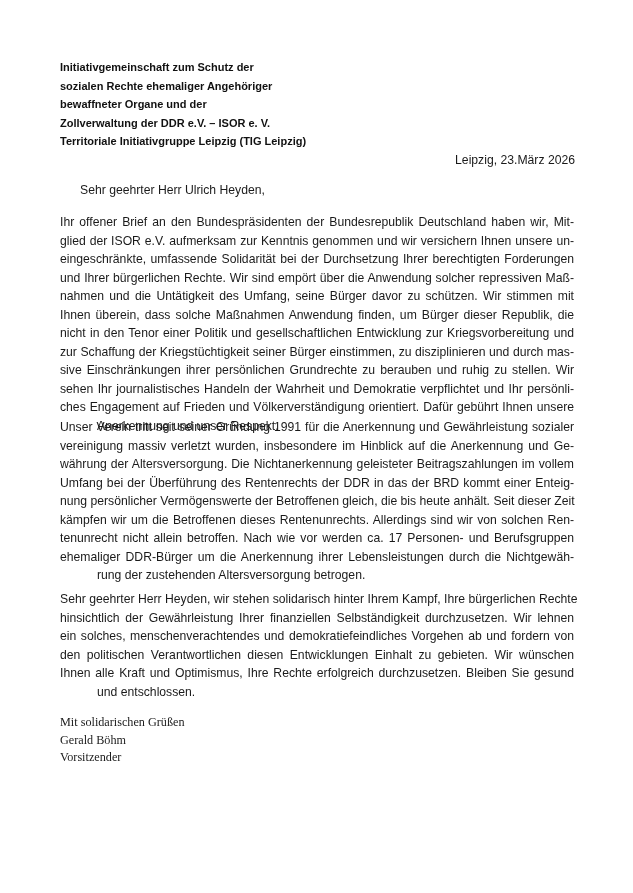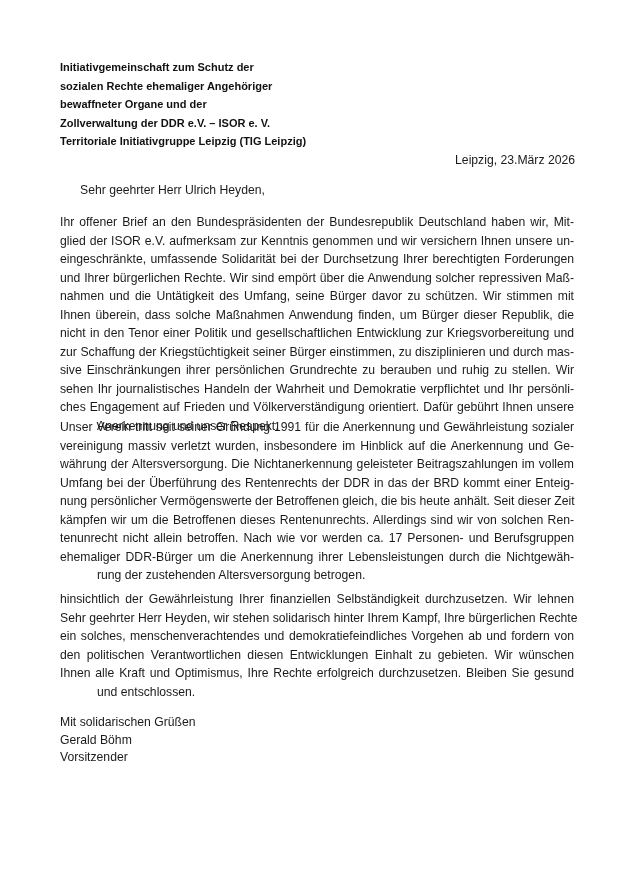--- a/index.html
+++ b/index.html
@@ -11,21 +11,21 @@
   .sender div { white-space: nowrap; }
   .date { position: absolute; right: 58px; top: 151px; font-size: 12.2px; line-height: 18px; white-space: nowrap; }
   .salutation { position: absolute; left: 60px; top: 181px; font-size: 12.2px; line-height: 18px; white-space: nowrap; margin-left: 20px; }
   .para { position: absolute; left: 60px; width: 514px; font-size: 12.2px; line-height: 18.5px; text-align: justify; }
   .para .ln { display: block; text-align: justify; text-align-last: justify; white-space: nowrap; height: 18.5px; overflow: visible; }
   .para .ln.last { text-align-last: left; margin-left: 37px; }
   #p1 { top: 213px; }
   #p2 { top: 418px; }
   #p3 { top: 590px; }
   .closing { position: absolute; left: 60px; top: 714px; font-size: 12.2px; line-height: 17.5px; }
-  .closing div { white-space: nowrap; }
+  .closing div { white-space: nowrap; font-family: Liberation Serif, serif; }
 </style>
 </head>
 <body>
 
 <div class="page">
 
   <div class="sender">
     <div>Initiativgemeinschaft zum Schutz der</div>
     <div>sozialen Rechte ehemaliger Angehöriger</div>
     <div>bewaffneter Organe und der</div>
@@ -58,22 +58,22 @@
     <span class="ln">währung der Altersversorgung. Die Nichtanerkennung geleisteter Beitragszahlungen im vollem</span>
     <span class="ln">Umfang bei der Überführung des Rentenrechts der DDR in das der BRD kommt einer Enteig-</span>
     <span class="ln">nung persönlicher Vermögenswerte der Betroffenen gleich, die bis heute anhält. Seit dieser Zeit</span>
     <span class="ln">kämpfen wir um die Betroffenen dieses Rentenunrechts. Allerdings sind wir von solchen Ren-</span>
     <span class="ln">tenunrecht nicht allein betroffen. Nach wie vor werden ca. 17 Personen- und Berufsgruppen</span>
     <span class="ln">ehemaliger DDR-Bürger um die Anerkennung ihrer Lebensleistungen durch die Nichtgewäh-</span>
     <span class="ln last">rung der zustehenden Altersversorgung betrogen.</span>
   </div>
 
   <div class="para" id="p3">
+    <span class="ln">Sehr geehrter Herr Heyden, wir stehen solidarisch hinter Ihrem Kampf, Ihre bürgerlichen Rechte</span>
     <span class="ln">hinsichtlich der Gewährleistung Ihrer finanziellen Selbständigkeit durchzusetzen. Wir lehnen</span>
-    <span class="ln">Sehr geehrter Herr Heyden, wir stehen solidarisch hinter Ihrem Kampf, Ihre bürgerlichen Rechte</span>
     <span class="ln">ein solches, menschenverachtendes und demokratiefeindliches Vorgehen ab und fordern von</span>
     <span class="ln">den politischen Verantwortlichen diesen Entwicklungen Einhalt zu gebieten. Wir wünschen</span>
     <span class="ln">Ihnen alle Kraft und Optimismus, Ihre Rechte erfolgreich durchzusetzen. Bleiben Sie gesund</span>
     <span class="ln last">und entschlossen.</span>
   </div>
 
   <div class="closing">
     <div>Mit solidarischen Grüßen</div>
     <div>Gerald Böhm</div>
     <div>Vorsitzender</div>

